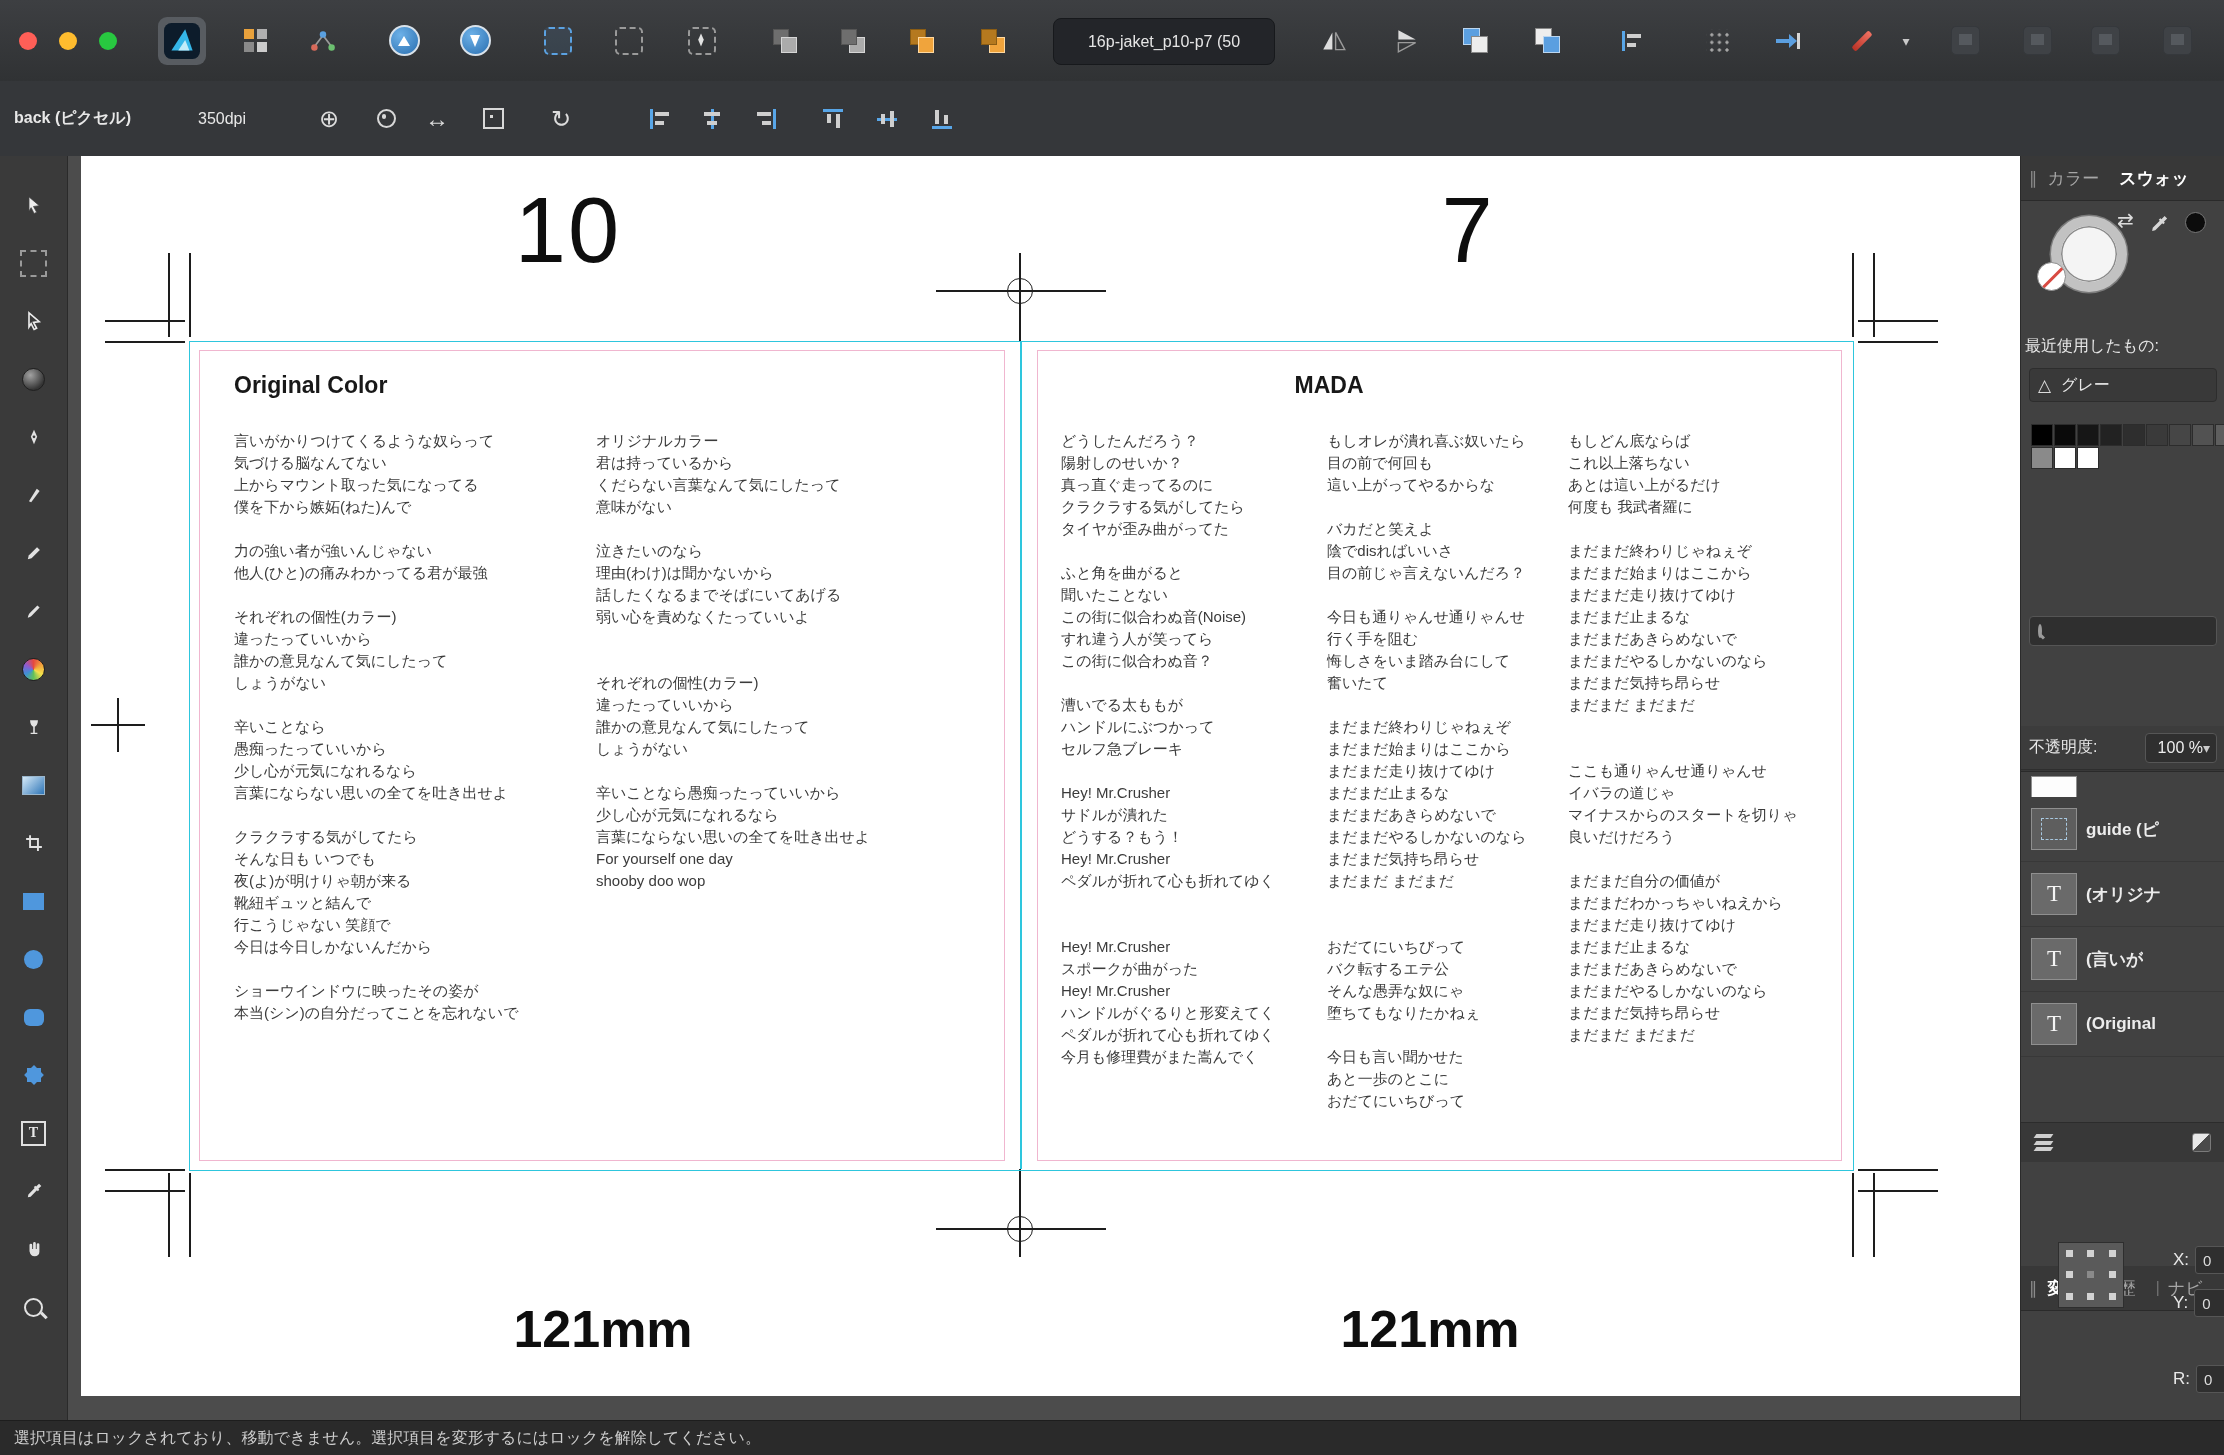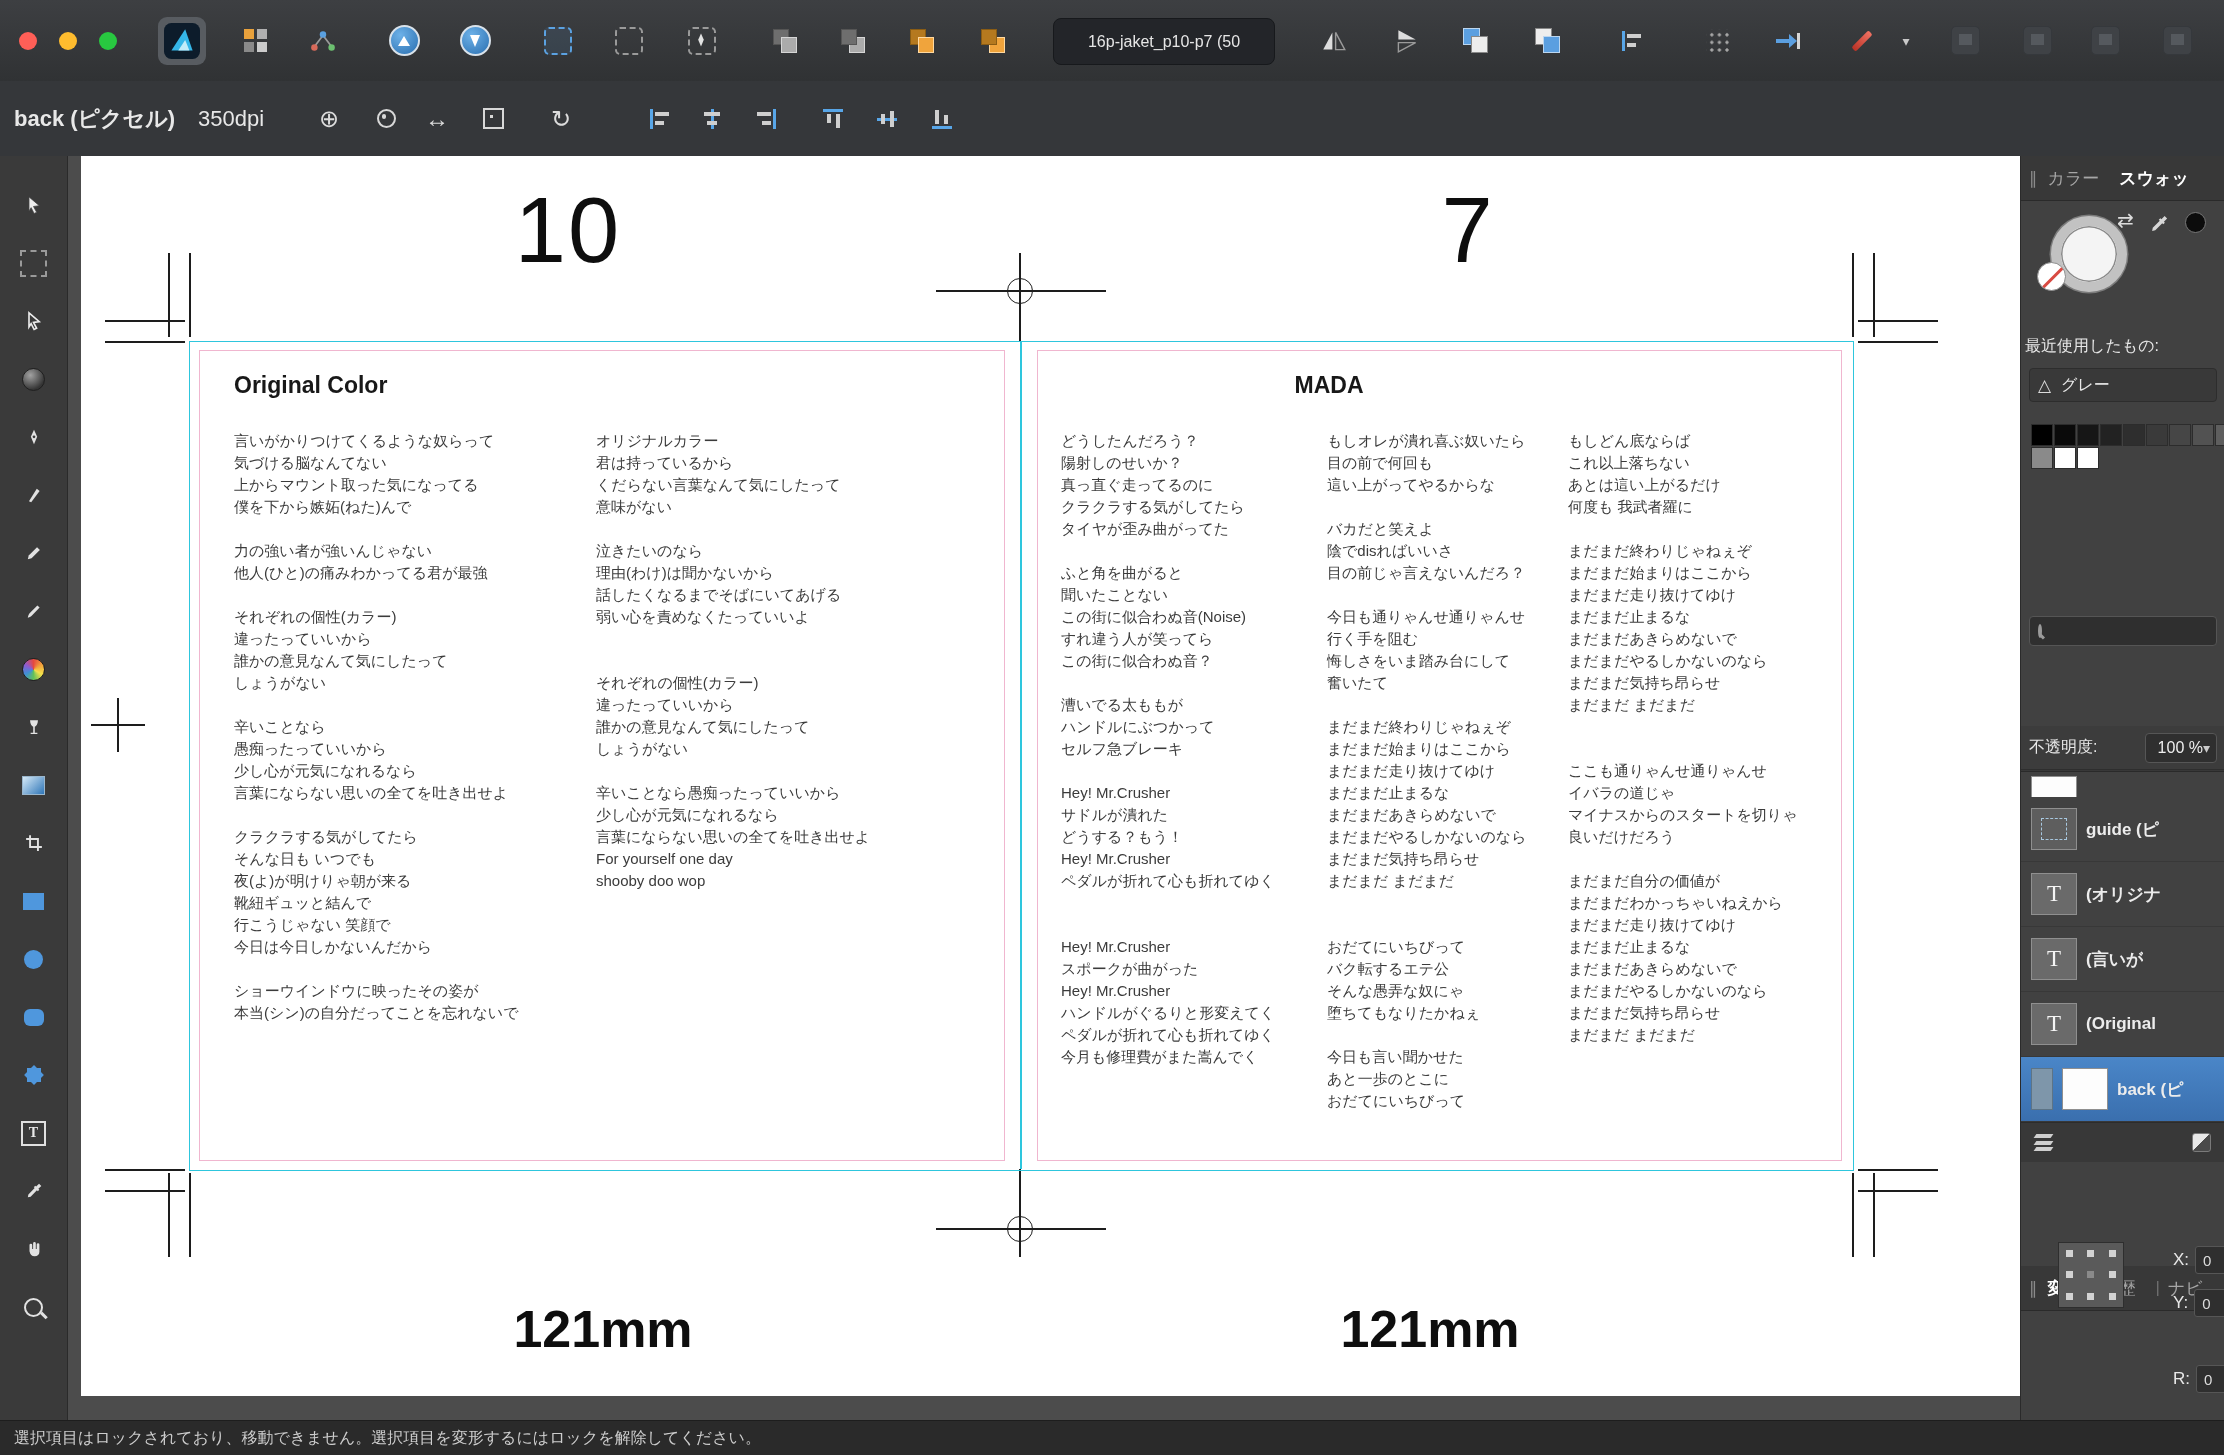--- a/index.html
+++ b/index.html
@@ -45,21 +45,21 @@
   .insarrow{position:relative;width:24px;height:16px;}
   .insarrow::before{content:"";position:absolute;left:0;top:6px;width:14px;height:4px;background:#5b9fe0;}
   .insarrow::after{content:"";position:absolute;left:13px;top:1px;border-left:8px solid #5b9fe0;
         border-top:7px solid transparent;border-bottom:7px solid transparent;}
   .insarrow i{position:absolute;right:0;top:0;width:3px;height:16px;background:#d6d6d6;}
 
   
   .context{position:absolute;left:0;top:81px;width:2224px;height:75px;background:#35373a;
            border-bottom:1px solid #242424;}
   .cx{position:absolute;top:0;height:75px;display:flex;align-items:center;justify-content:center;transform:translateX(-50%);}
-  .cxtext{position:absolute;top:0;height:75px;display:flex;align-items:center;color:#e8e8e8;font-size:22px;}
+  .cxtext{position:absolute;top:0;height:75px;display:flex;align-items:center;color:#e8e8e8;font-size:16px;}
   .aln{width:22px;height:20px;position:relative;display:inline-block;}
   .aln i{position:absolute;background:#cfcfcf;}
   .aln .edge{background:#58a6e8;left:1px;top:0;width:3px;height:100%;}
   .aln .b1{left:6px;top:3px;width:14px;height:4px;}
   .aln .b2{left:6px;top:12px;width:9px;height:4px;}
   .aln.center .edge{left:10px;}
   .aln.center .b1{left:3px;width:16px;}
   .aln.center .b2{left:6px;width:10px;}
   .rot90{transform:rotate(90deg);}
   .rotm90{transform:rotate(-90deg);}
@@ -734,25 +734,20 @@
       <span class="lname">(オリジナ</span>
     </div>
     <div class="lrow" style="top:771px">
       <span class="lthumb">T</span>
       <span class="lname">(言いが</span>
     </div>
     <div class="lrow" style="top:836px">
       <span class="lthumb">T</span>
       <span class="lname">(Original</span>
     </div>
-    <div class="lrow sel" style="top:901px">
-      <span class="ltag"></span>
-      <span class="lthumb white"></span>
-      <span class="lname">back (ピ</span>
-    </div>
 
     <div class="lfooter" style="top:966px">
       <span class="stack">
           <i></i>
           <i></i>
           <i></i>
         </span>
       <span class="halfsq"></span>
     </div>
 

